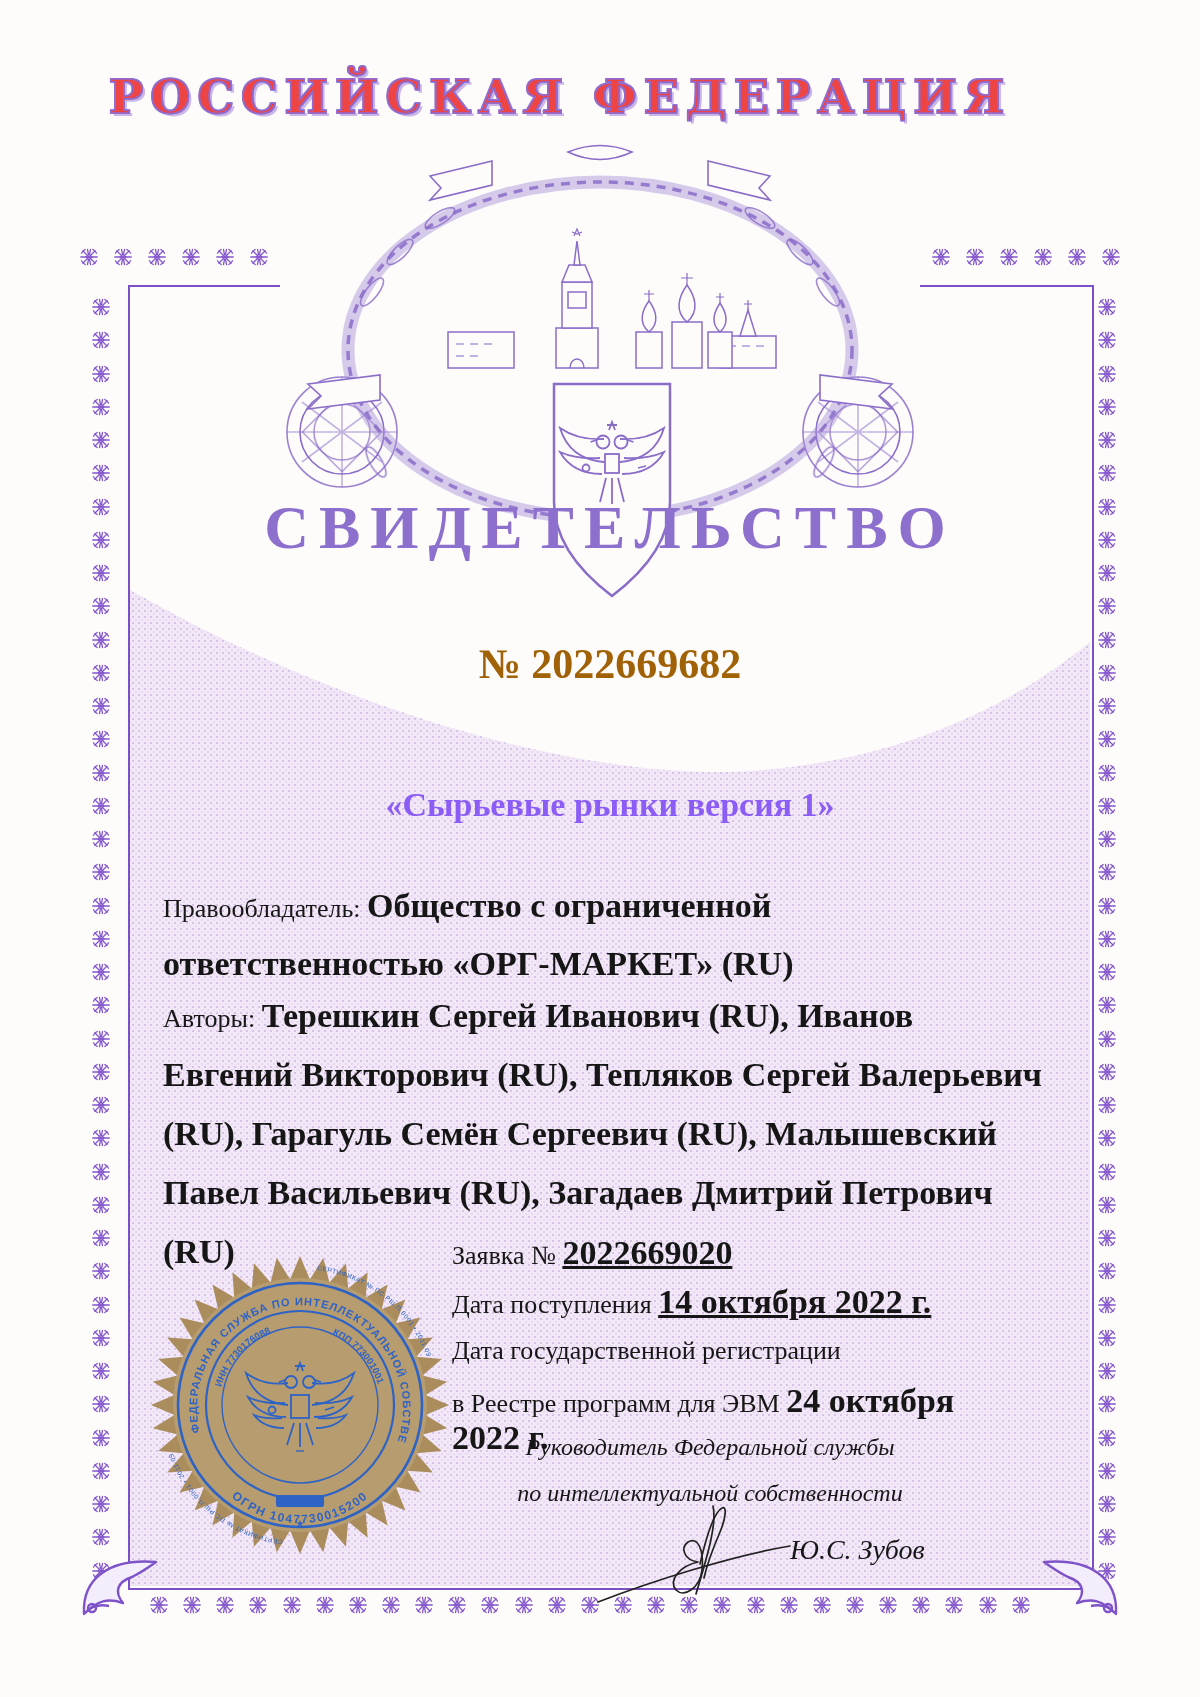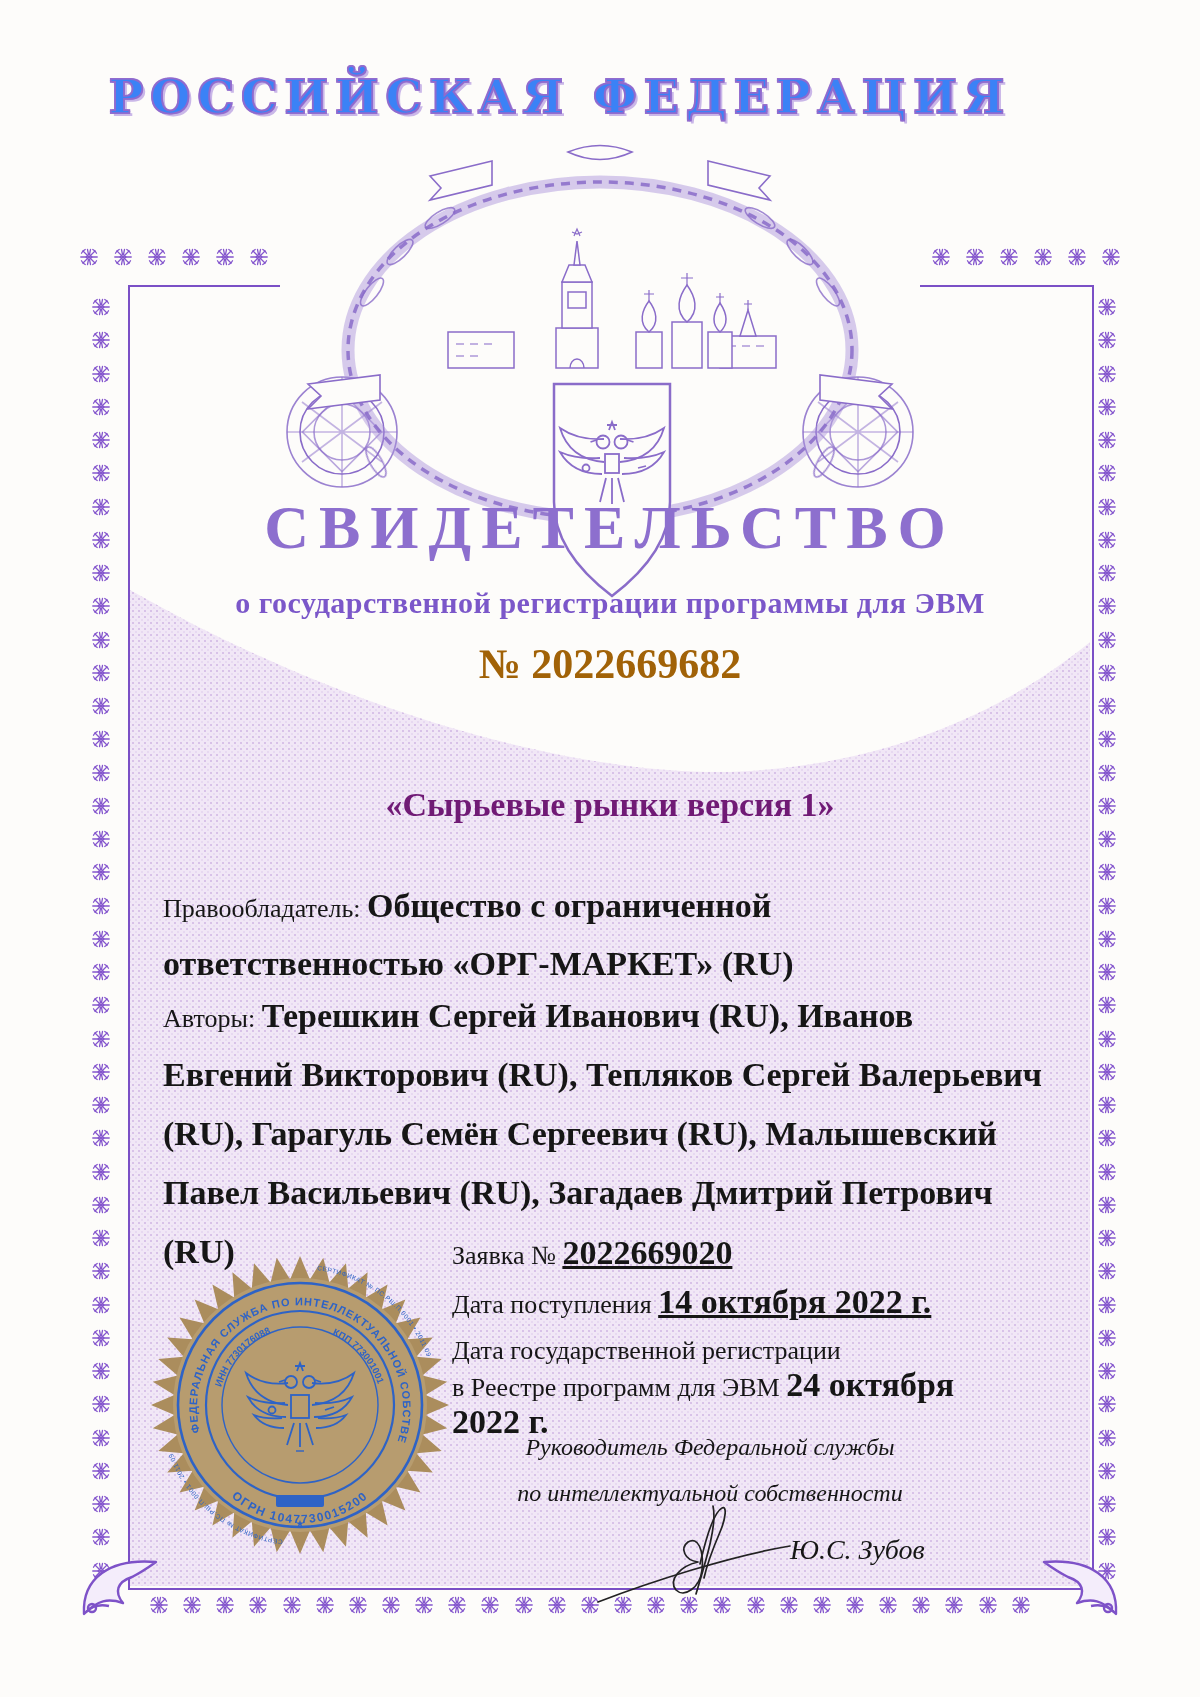--- a/index.html
+++ b/index.html
@@ -25,34 +25,34 @@
   #bBottom{left:150px;top:1596px;width:880px;height:18px;}
   #bLeft{left:92px;top:298px;width:18px;height:1282px;}
   #bRight{left:1098px;top:298px;width:18px;height:1282px;}
   .flourish{position:absolute;width:84px;height:64px;z-index:3;}
   #flLeft{left:76px;top:1556px;}
   #flRight{left:1040px;top:1556px;transform:scaleX(-1);}
 
   
   .country{position:absolute;left:0;top:70px;width:1120px;text-align:center;z-index:4;
     font-family:"DejaVu Serif","Liberation Serif",serif;font-weight:700;font-size:46px;letter-spacing:7px;
-    color:#3b82f6;-webkit-text-stroke:1.6px #8f6ace;
+    color:#ef4444;-webkit-text-stroke:1.6px #8f6ace;
     text-shadow:-1px -1px 0 #9a77d2,1px -1px 0 #9a77d2,-1px 1px 0 #9a77d2,1px 1px 0 #9a77d2,3px 3px 0 #cab7e8;}
   .emblem{position:absolute;left:280px;top:132px;width:640px;height:480px;background:#fdfcfa;z-index:3;}
 
   .doc-title{position:absolute;left:110px;top:492px;width:1000px;text-align:center;z-index:4;
     font-weight:700;font-size:62px;letter-spacing:10px;color:#8d6fce;}
   .doc-subtitle{position:absolute;left:110px;top:586px;width:1000px;text-align:center;z-index:4;
     font-weight:700;font-size:30px;letter-spacing:.5px;color:#7b57c9;}
   .doc-number{position:absolute;left:110px;top:640px;width:1000px;text-align:center;z-index:4;
     font-weight:700;font-size:42px;color:#a16207;}
 
   
   .program-title{position:absolute;left:160px;top:786px;width:900px;text-align:center;z-index:4;
-    font-weight:700;font-size:34px;color:#701a75;}
+    font-weight:700;font-size:34px;color:#8b5cf6;}
   .holder{position:absolute;left:163px;top:852px;width:690px;z-index:4;font-size:26px;line-height:55px;}
   .authors{position:absolute;left:163px;top:962px;width:880px;z-index:4;font-size:26px;line-height:56px;}
   .lbl{font-size:26px;font-weight:400;}
   .val-bi{font-size:34px;font-weight:700;}
   .val-b{font-size:34px;font-weight:700;text-decoration:underline;}
 
   .appblock{position:absolute;left:452px;top:1236px;width:560px;z-index:4;font-size:26px;}
   .appblock p{margin:0 0 12px 0;line-height:34px;}
 
   .official{position:absolute;left:440px;top:1424px;width:540px;text-align:center;z-index:4;
@@ -593,33 +593,32 @@
         <path d="M329 298 l3 -8 3 8 M327 293 h10"></path>
         <rect x="325" y="322" width="14" height="19"></rect>
         <path d="M326 346 l-6 24 M332 346 v26 M338 346 l6 24"></path>
         <circle cx="306" cy="336" r="3.5"></circle>
           <path d="M358 336 l8 -2"></path>
       </g>
     </g>
   </svg>
 
   <div class="doc-title">СВИДЕТЕЛЬСТВО</div>
-  <div class="doc-subtitle">о государственной регистрации программы для ЭВМ</div>
   <div class="doc-number">№ 2022669682</div>
 
   <div class="program-title">«Сырьевые рынки версия 1»</div>
 
   <p class="holder"><span class="lbl">Правообладатель:</span> <span class="val-bi">Общество с ограниченной ответственностью «ОРГ-МАРКЕТ» (RU)</span></p>
 
   <p class="authors"><span class="lbl">Авторы:</span> <span class="val-bi">Терешкин Сергей Иванович (RU), Иванов Евгений Викторович (RU), Тепляков Сергей Валерьевич (RU), Гарагуль Семён Сергеевич (RU), Малышевский Павел Васильевич (RU), Загадаев Дмитрий Петрович (RU)</span></p>
 
   <div class="appblock">
     <p><span class="lbl">Заявка №</span> <span class="val-b">2022669020</span></p>
     <p><span class="lbl">Дата поступления</span> <span class="val-b">14 октября 2022 г.</span></p>
-    <p style="margin-bottom:0"><span class="lbl">Дата государственной регистрации</span></p>
+    <p style="margin-bottom:16px"><span class="lbl">Дата государственной регистрации</span></p>
     <p><span class="lbl">в Реестре программ для ЭВМ</span> <span class="val-bi">24 октября 2022 г.</span></p>
   </div>
 
   <div class="official">
     <div>Руководитель Федеральной службы</div>
     <div>по интеллектуальной собственности</div>
   </div>
 
   <svg class="sig" viewBox="0 0 220 110">
     <g stroke="#222" stroke-width="1.7" fill="none" stroke-linecap="round">

